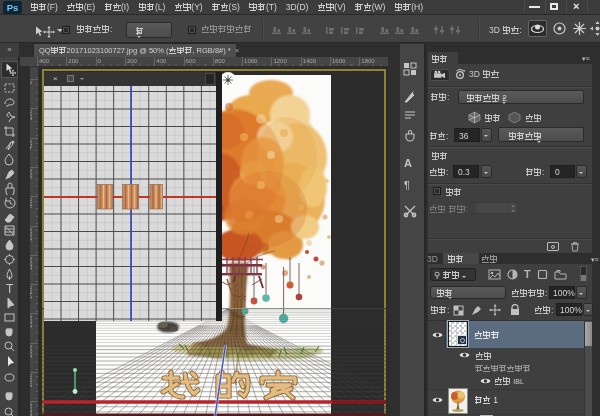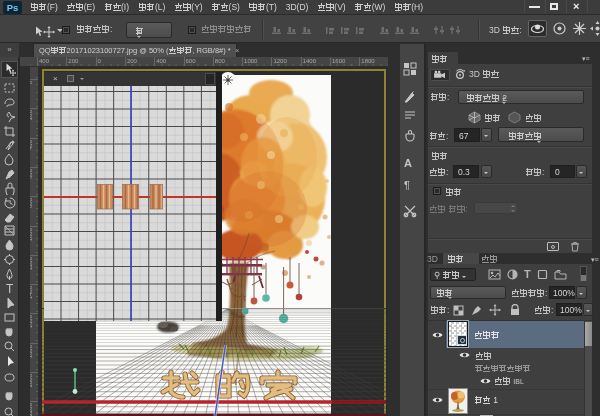--- a/index.html
+++ b/index.html
@@ -861,21 +861,21 @@
         <path d="M6.5 1 12 4v5l-5.5 3L1 9V4z" fill="#666" stroke="#999" stroke-width=".8"></path>
         <path d="M6.5 1v11M1 4l5.5 3L12 4M1 9l5.5-3" stroke="#ccc" stroke-width=".7" fill="none"></path>
       </svg>
     <span class="ab row" style="left:56px;top:49px"><span class="c"></span><span class="c v2"></span></span>
     <svg class="ab" style="left:80px;top:47px" width="13" height="13" viewBox="0 0 13 13">
         <path d="M6.5 1 12 4v5l-5.5 3L1 9V4z" fill="#555" stroke="#888" stroke-width=".8"></path>
       </svg>
     <span class="ab row" style="left:97px;top:49px"><span class="c v3"></span><span class="c"></span></span>
 
     <span class="ab row" style="left:1px;top:67px"><span class="c v2"></span><span class="c v3"></span>:</span>
-    <span class="ab inp" style="left:26px;top:64px;width:26px;height:14px;padding:2px 0 0 4px">67</span>
+    <span class="ab inp" style="left:26px;top:64px;width:26px;height:14px;padding:2px 0 0 4px">36</span>
     <span class="ab arrbox" style="left:53px;top:64px;width:11px;height:14px"><span class="dna" style="margin:5px 0 0 2px;border-width:2.5px;border-bottom-width:0"></span></span>
     <span class="ab dd row" style="left:70px;top:63px;width:86px;height:15px;padding:3px 0 0 9px"><span class="c"></span><span class="c v2"></span><span class="c v3"></span><span class="c"></span><span class="ab udarr" style="right:5px;top:4px"></span></span>
     <div class="ab" style="left:0;top:82px;width:164px;height:1px;background:#333;box-shadow:0 1px 0 #4a4a4a"></div>
 
     <span class="ab row" style="left:3px;top:87px"><span class="c"></span><span class="c v2"></span></span>
 
     <span class="ab row" style="left:1px;top:103px"><span class="c v3"></span><span class="c"></span>:</span>
     <span class="ab inp" style="left:25px;top:101px;width:26px;height:13px;padding:1px 0 0 4px">0.3</span>
     <span class="ab arrbox" style="left:53px;top:101px;width:11px;height:13px"><span class="dna" style="margin:4px 0 0 2px;border-width:2.5px;border-bottom-width:0"></span></span>
     <span class="ab row" style="left:97px;top:103px"><span class="c v2"></span><span class="c"></span>:</span>

